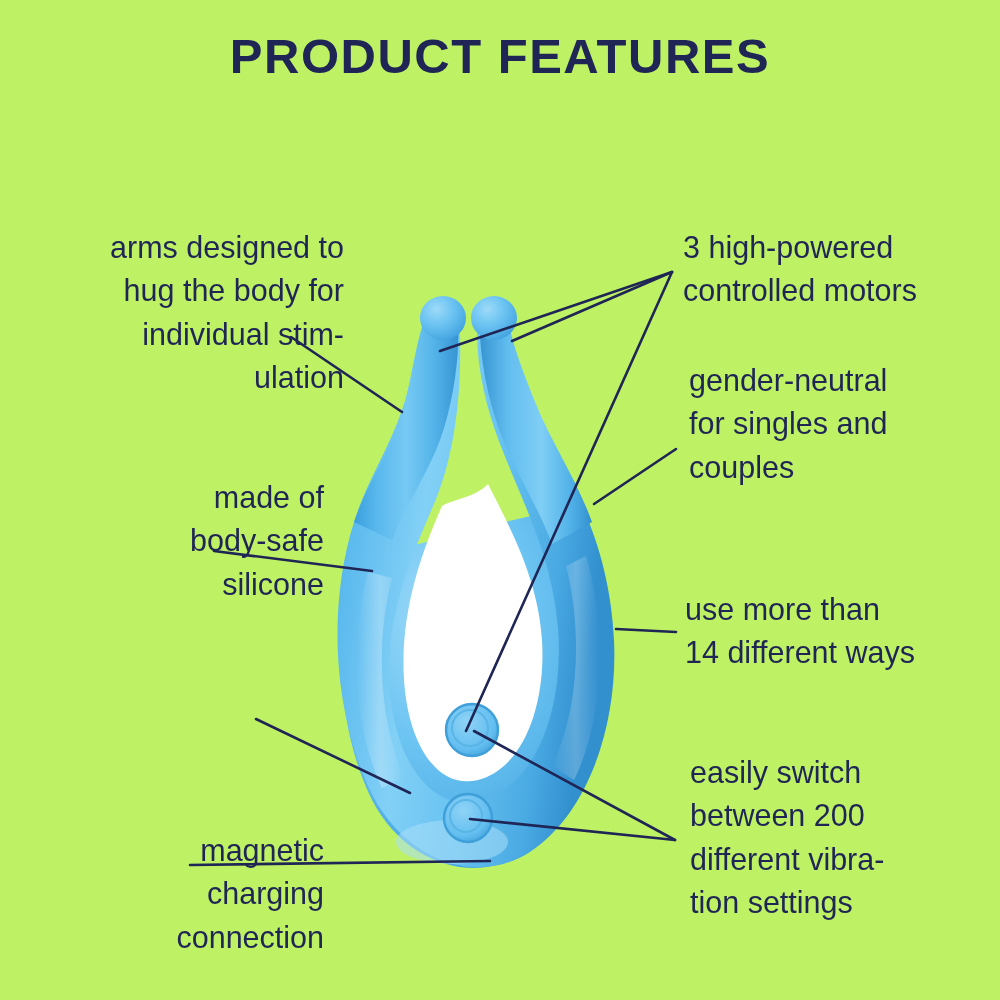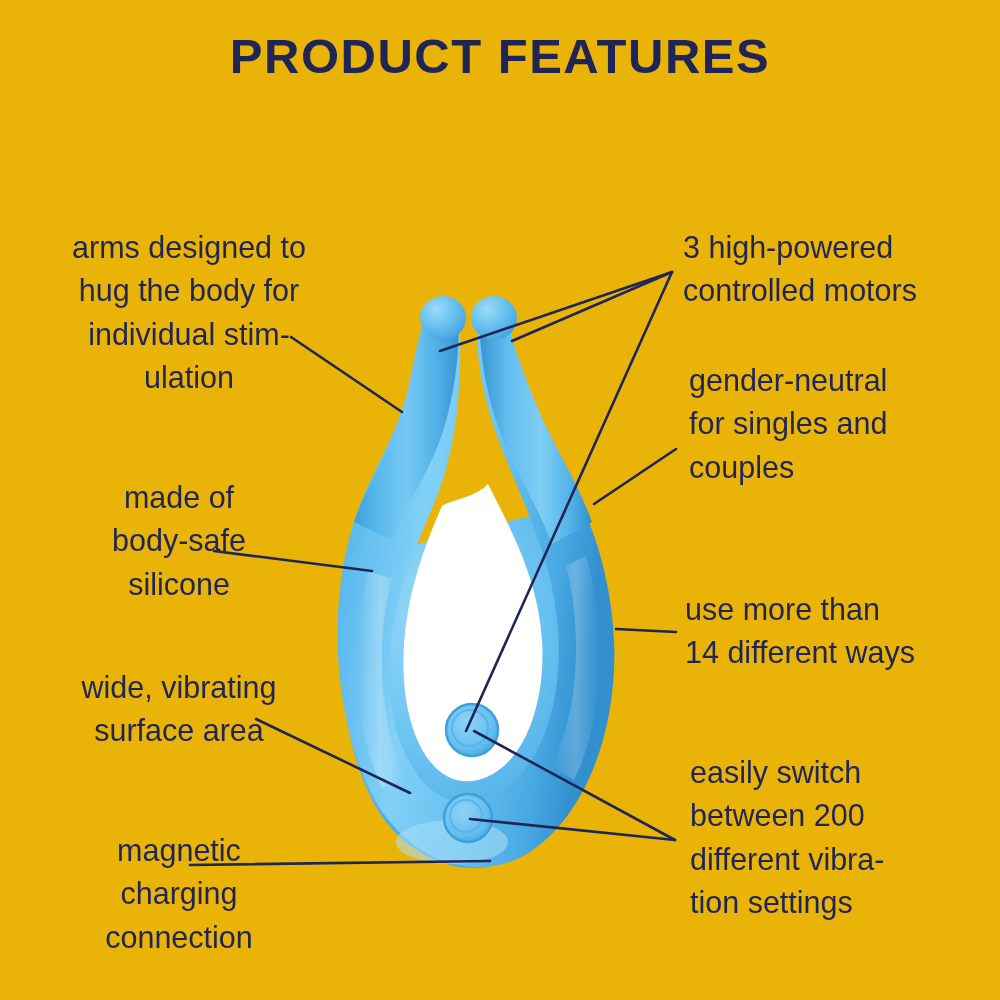--- a/index.html
+++ b/index.html
@@ -5,21 +5,21 @@
 <style>
   html, body {
     margin: 0;
     padding: 0;
     background: #ffffff;
   }
   #page {
     position: relative;
     width: 1000px;
     height: 1000px;
-    background: #eab308;
+    background: #bef264;
     overflow: hidden;
     font-family: "Liberation Sans", sans-serif;
     color: #1f2555;
   }
   #page-title {
     position: absolute;
     top: 28px;
     left: 0;
     width: 1000px;
     text-align: center;
@@ -30,21 +30,21 @@
     font-family: "Liberation Sans", sans-serif;
   }
   .feature-label {
     position: absolute;
     font-size: 30.5px;
     line-height: 1.42;
     color: #1f2555;
     font-family: "Liberation Sans", sans-serif;
     white-space: pre-line;
   }
-  .feature-label.left  { text-align: center; }
+  .feature-label.left  { text-align: right; }
   .feature-label.right { text-align: left; }
 
   
   #leader-lines {
     position: absolute;
     top: 0; left: 0;
     width: 1000px;
     height: 1000px;
     pointer-events: none;
   }
@@ -190,22 +190,20 @@
 
   <div class="feature-label left" style="left:34px; top:226px; width:310px;">arms designed to
 hug the body for
 individual stim-
 ulation</div>
 
   <div class="feature-label left" style="left:34px; top:476px; width:290px;">made of
 body-safe
 silicone</div>
 
-  <div class="feature-label left" style="left:34px; top:666px; width:290px;">wide, vibrating
-surface area</div>
 
   <div class="feature-label left" style="left:34px; top:801px; width:290px;margin-top:28px;">magnetic
 charging
 connection</div>
 
   <div class="feature-label right" style="left:683px; top:226px; width:320px;">3 high-powered
 controlled motors</div>
 
   <div class="feature-label right" style="left:689px; top:359px; width:310px;">gender-neutral
 for singles and

